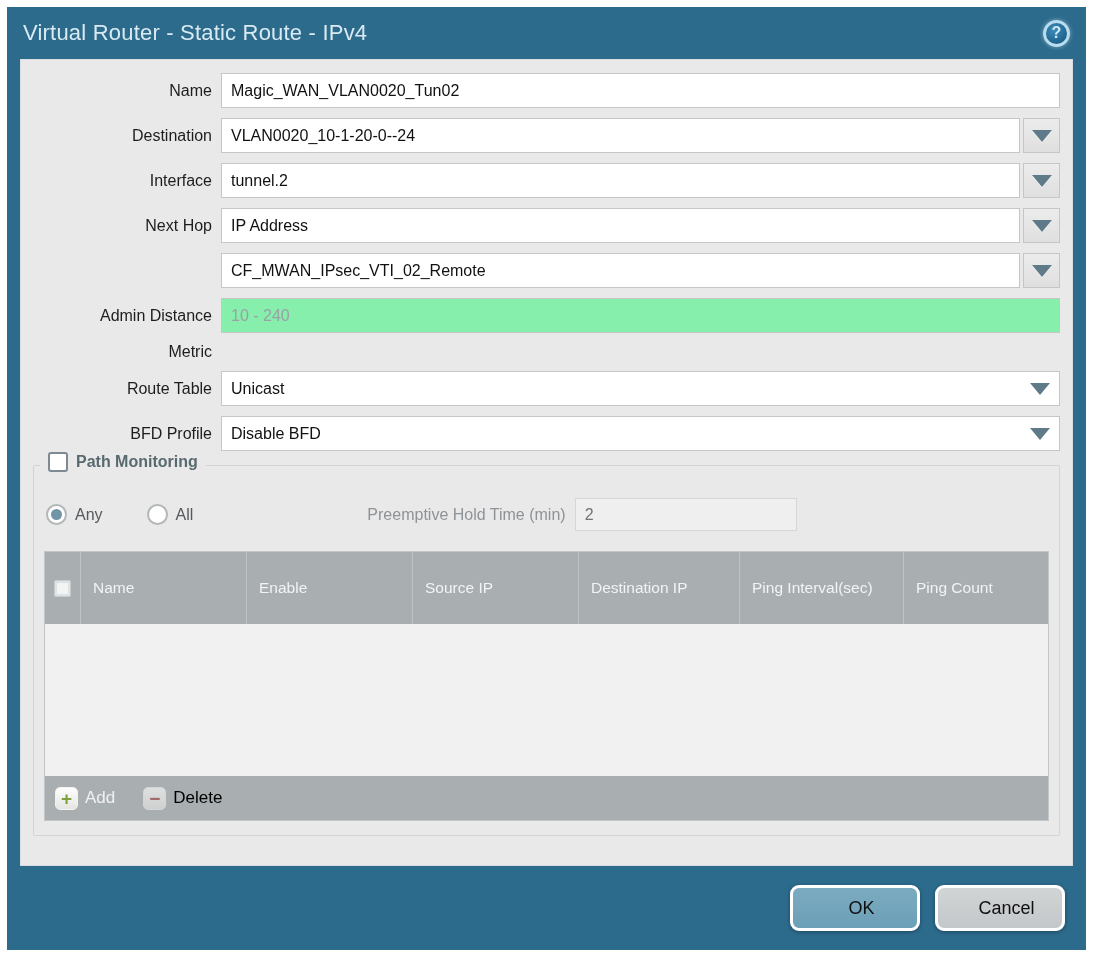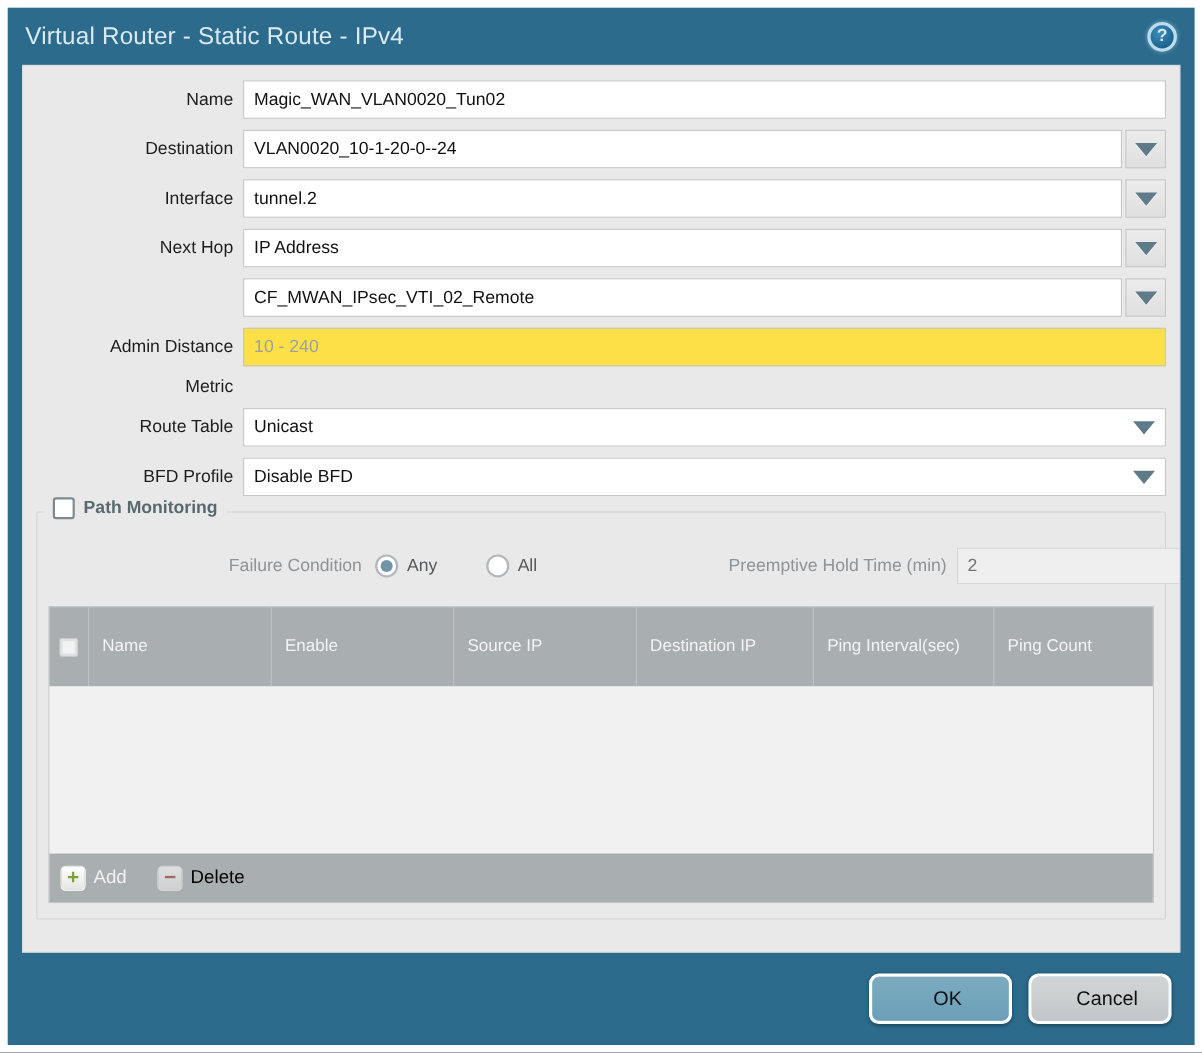--- a/index.html
+++ b/index.html
@@ -52,21 +52,21 @@
     white-space:nowrap;
   }
   .fctl { flex:1 1 auto; display:flex; align-items:stretch; position:relative; }
   .fin {
     flex:1 1 auto; height:35px;
     border:1px solid #c6c6c6; background:#fff;
     font-family:inherit; font-size:16px; color:#111;
     padding:0 9px; outline:none; min-width:0;
   }
   .fin::placeholder { color:#9aa1a6; opacity:1; }
-  .fin.placeholder-look { background:#fde047; }
+  .fin.placeholder-look { background:#86efac; }
   .dd-btn {
     flex:0 0 37px; width:37px; margin-left:3px;
     background:linear-gradient(#ececec,#dfdfdf);
     border:1px solid #c6c6c6;
     display:flex; align-items:center; justify-content:center;
     cursor:pointer;
   }
   .tri {
     width:0; height:0;
     border-left:10px solid transparent;
@@ -260,21 +260,20 @@
       </div>
     </div>
 
     <div class="pm-fieldset">
       <div class="pm-legend">
         <span class="pm-checkbox"></span>
         <span class="pm-title">Path Monitoring</span>
       </div>
 
       <div class="failure-row">
-        <span class="fc-label">Failure Condition</span>
         <span class="radio">
             <span class="dot"></span>
           </span>
         <span class="radio-label">Any</span>
         <span class="radio"></span>
         <span class="radio-label">All</span>
         <span class="pht-label">Preemptive Hold Time (min)</span>
         <input class="pht-input" value="2" style="">
       </div>
 

